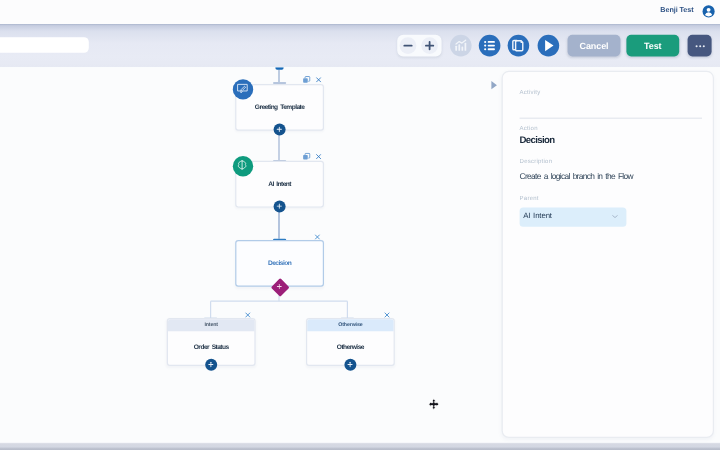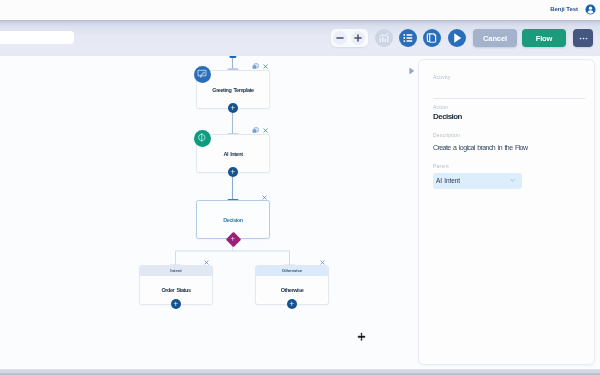--- a/index.html
+++ b/index.html
@@ -127,21 +127,21 @@
       </svg>
     </div>
 
     <div class="cbtn" style="left:448px;background:#2a6ebb">
       <svg width="18" height="18" viewBox="0 0 19 19">
         <path d="M6.6 4.6 L14 9.5 L6.6 14.4 Z" fill="#fff"></path>
       </svg>
     </div>
 
     <div class="btn" style="left: 473px; width: 44px; background: rgb(164, 178, 204);" id="btn-cancel">Cancel</div>
-    <div class="btn" style="left: 522px; width: 44px; background: rgb(26, 156, 124);" id="btn-save">Flow</div>
+    <div class="btn" style="left: 522px; width: 44px; background: rgb(26, 156, 124);" id="btn-save">Test</div>
     <div class="btn" style="left: 573px; width: 20px; background: rgb(70, 87, 127);" id="btn-more">
       <svg width="9" height="3" viewBox="0 0 18 6">
         <circle cx="3" cy="3" r="1.7" fill="#e8ecf4"></circle>
         <circle cx="9" cy="3" r="1.7" fill="#e8ecf4"></circle>
         <circle cx="15" cy="3" r="1.7" fill="#e8ecf4"></circle>
       </svg>
     </div>
   </div>
 
   <div class="canvas">

